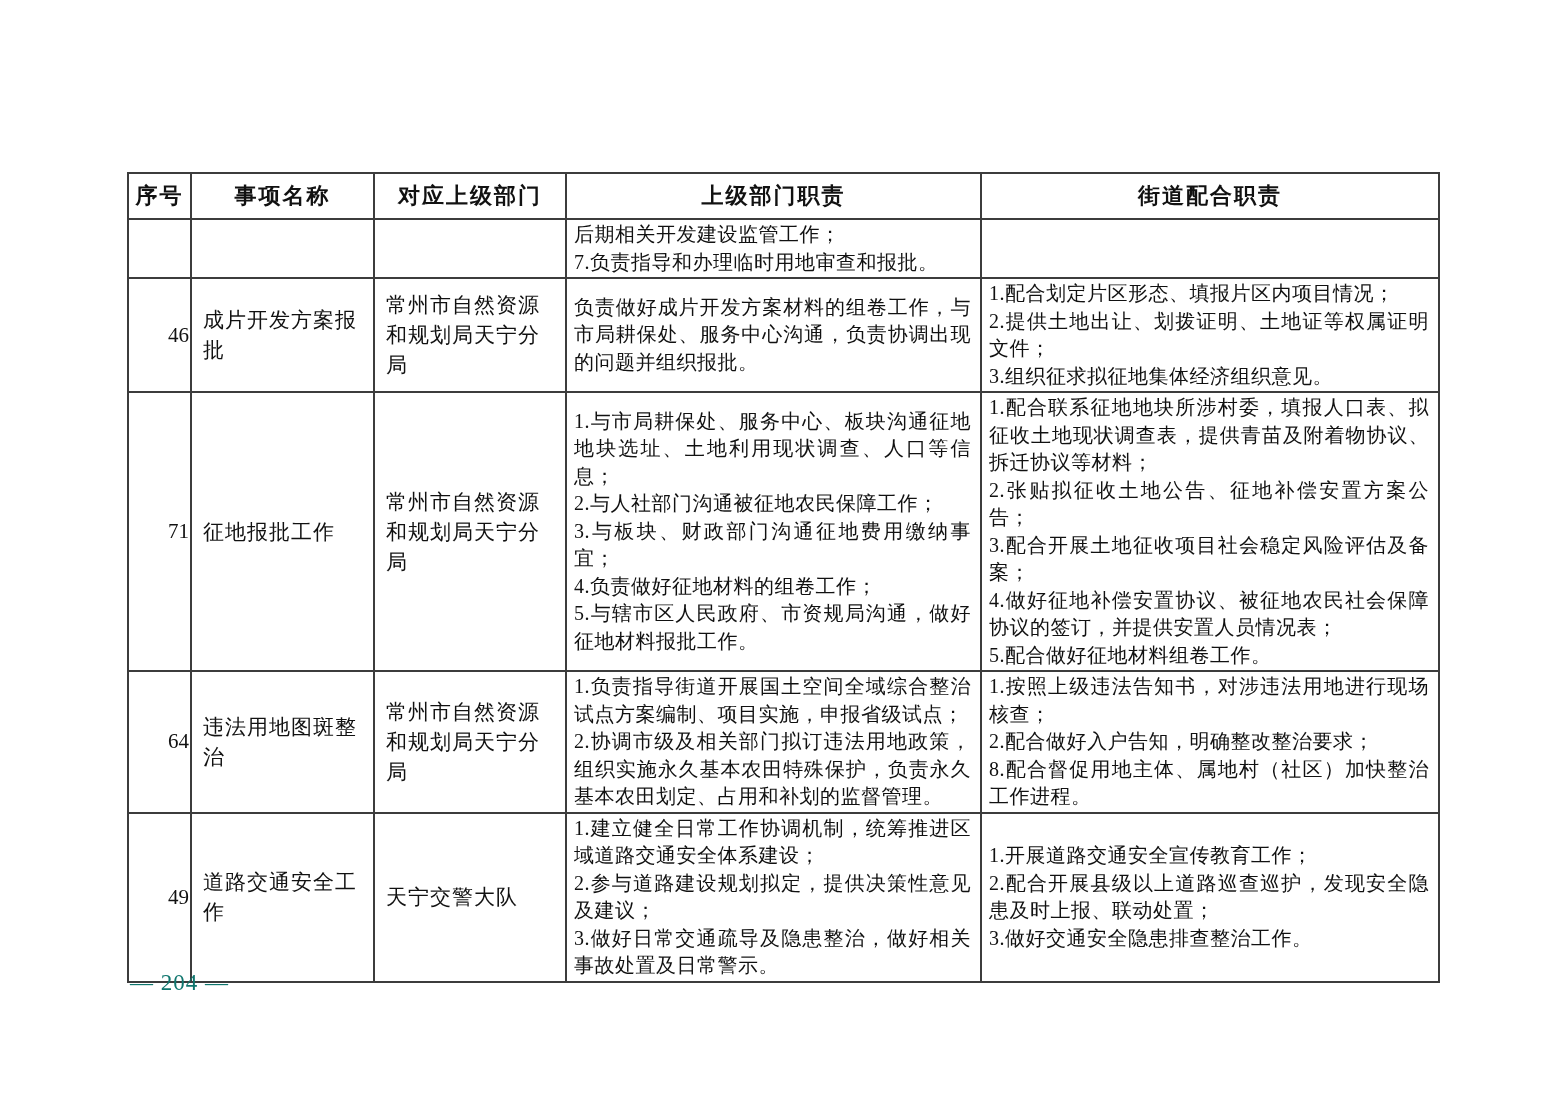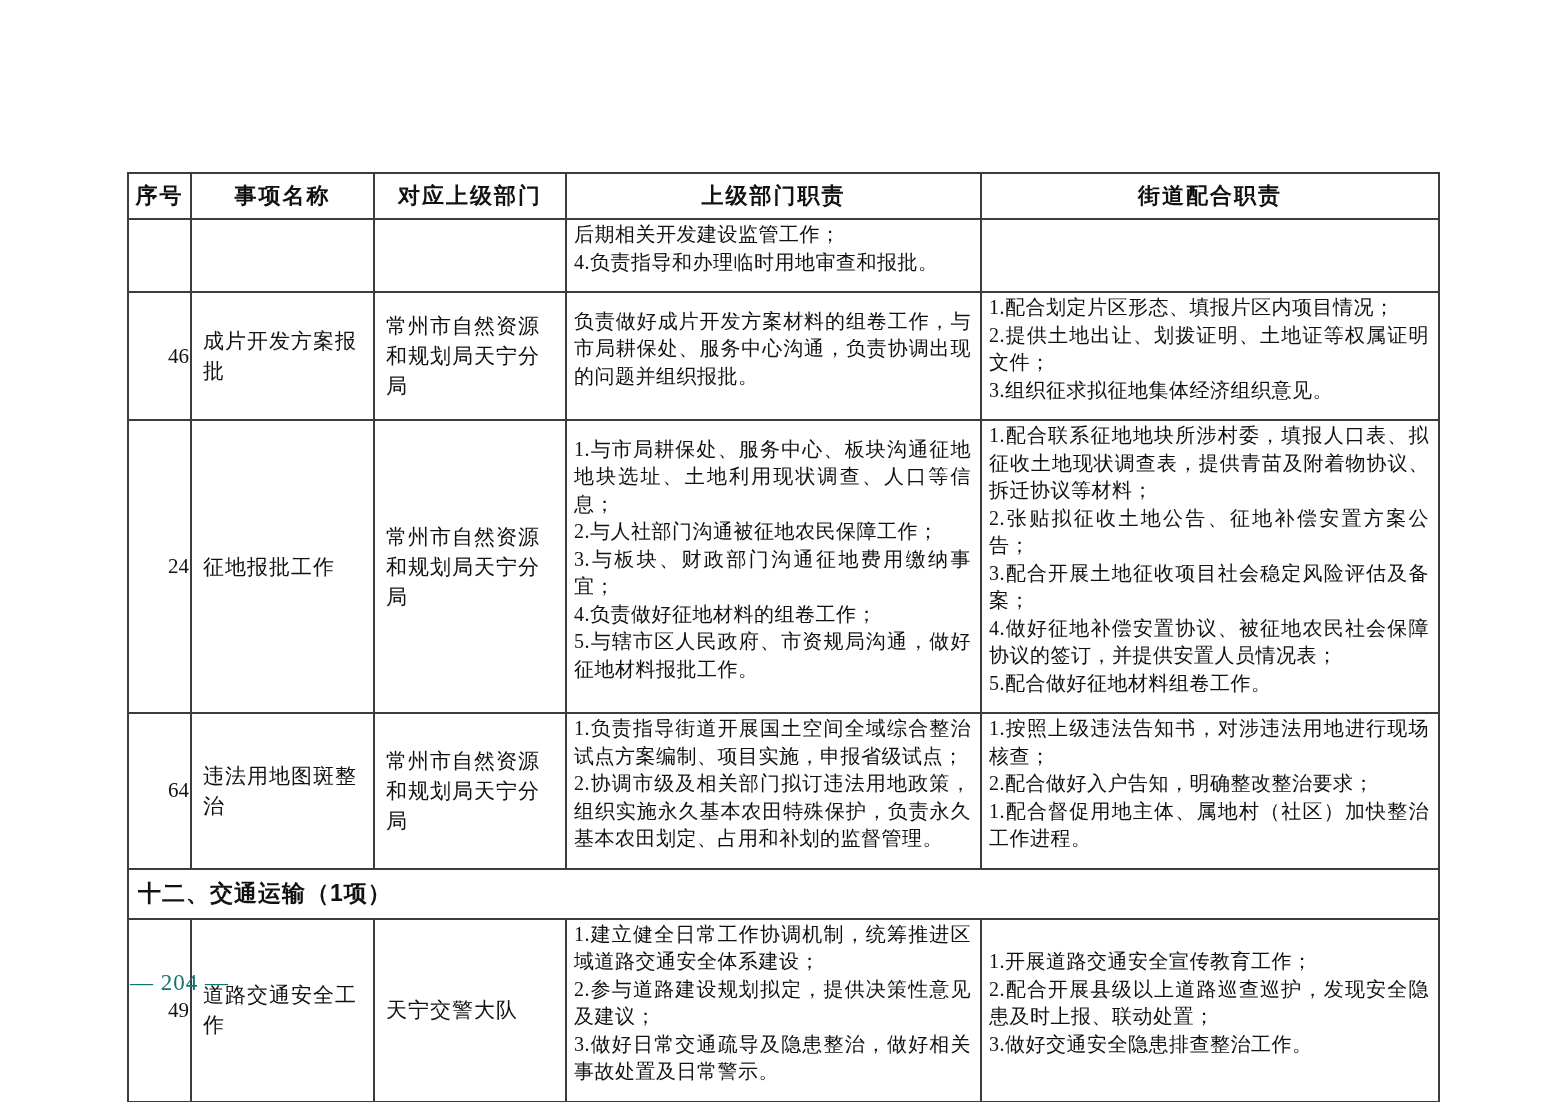--- a/index.html
+++ b/index.html
@@ -46,21 +46,21 @@
     text-align: right;
     font-size: 21px;
   }
   .name-cell, .dept-cell {
     font-size: 21px;
     line-height: 30px;
     padding: 3px 8px 3px 11px;
     letter-spacing: 1px;
   }
   .duty-cell {
-    padding: 1px 9px 15px 7px;
+    padding: 1px 9px 1px 7px;
     font-size: 20px;
     line-height: 27.5px;
   }
   .duty-item {
     text-align: justify;
     text-align-last: left;
     text-justify: inter-character;
     letter-spacing: 0.5px;
   }
   .section-cell {
@@ -99,39 +99,39 @@
         <th>街道配合职责</th>
       </tr>
   </thead>
   <tbody id="table-body">
       <tr style="height: 54px;">
         <td class="num-cell"></td>
         <td class="name-cell"></td>
         <td class="dept-cell"></td>
         <td class="duty-cell">
           <div class="duty-item">后期相关开发建设监管工作；</div>
-          <div class="duty-item">4.负责指导和办理临时用地审查和报批。</div>
+          <div class="duty-item">7.负责指导和办理临时用地审查和报批。</div>
         </td>
         <td class="duty-cell"></td>
       </tr>
       <tr style="height: 110px;">
         <td class="num-cell">46</td>
         <td class="name-cell">成片开发方案报批</td>
         <td class="dept-cell">常州市自然资源和规划局天宁分局</td>
         <td class="duty-cell">
           <div class="duty-item">负责做好成片开发方案材料的组卷工作，与市局耕保处、服务中心沟通，负责协调出现的问题并组织报批。</div>
         </td>
         <td class="duty-cell">
           <div class="duty-item">1.配合划定片区形态、填报片区内项目情况；</div>
           <div class="duty-item">2.提供土地出让、划拨证明、土地证等权属证明文件；</div>
           <div class="duty-item">3.组织征求拟征地集体经济组织意见。</div>
         </td>
       </tr>
       <tr style="height: 220px;">
-        <td class="num-cell">24</td>
+        <td class="num-cell">71</td>
         <td class="name-cell">征地报批工作</td>
         <td class="dept-cell">常州市自然资源和规划局天宁分局</td>
         <td class="duty-cell">
           <div class="duty-item">1.与市局耕保处、服务中心、板块沟通征地地块选址、土地利用现状调查、人口等信息；</div>
           <div class="duty-item">2.与人社部门沟通被征地农民保障工作；</div>
           <div class="duty-item">3.与板块、财政部门沟通征地费用缴纳事宜；</div>
           <div class="duty-item">4.负责做好征地材料的组卷工作；</div>
           <div class="duty-item">5.与辖市区人民政府、市资规局沟通，做好征地材料报批工作。</div>
         </td>
         <td class="duty-cell">
@@ -146,25 +146,22 @@
         <td class="num-cell">64</td>
         <td class="name-cell">违法用地图斑整治</td>
         <td class="dept-cell">常州市自然资源和规划局天宁分局</td>
         <td class="duty-cell">
           <div class="duty-item">1.负责指导街道开展国土空间全域综合整治试点方案编制、项目实施，申报省级试点；</div>
           <div class="duty-item">2.协调市级及相关部门拟订违法用地政策，组织实施永久基本农田特殊保护，负责永久基本农田划定、占用和补划的监督管理。</div>
         </td>
         <td class="duty-cell">
           <div class="duty-item">1.按照上级违法告知书，对涉违法用地进行现场核查；</div>
           <div class="duty-item">2.配合做好入户告知，明确整改整治要求；</div>
-          <div class="duty-item">1.配合督促用地主体、属地村（社区）加快整治工作进程。</div>
+          <div class="duty-item">8.配合督促用地主体、属地村（社区）加快整治工作进程。</div>
         </td>
-      </tr>
-      <tr style="height: 50px;">
-        <td colspan="5" class="section-cell">十二、交通运输（1项）</td>
       </tr>
       <tr style="height: 164px;">
         <td class="num-cell">49</td>
         <td class="name-cell">道路交通安全工作</td>
         <td class="dept-cell">天宁交警大队</td>
         <td class="duty-cell">
           <div class="duty-item">1.建立健全日常工作协调机制，统筹推进区域道路交通安全体系建设；</div>
           <div class="duty-item">2.参与道路建设规划拟定，提供决策性意见及建议；</div>
           <div class="duty-item">3.做好日常交通疏导及隐患整治，做好相关事故处置及日常警示。</div>
         </td>

